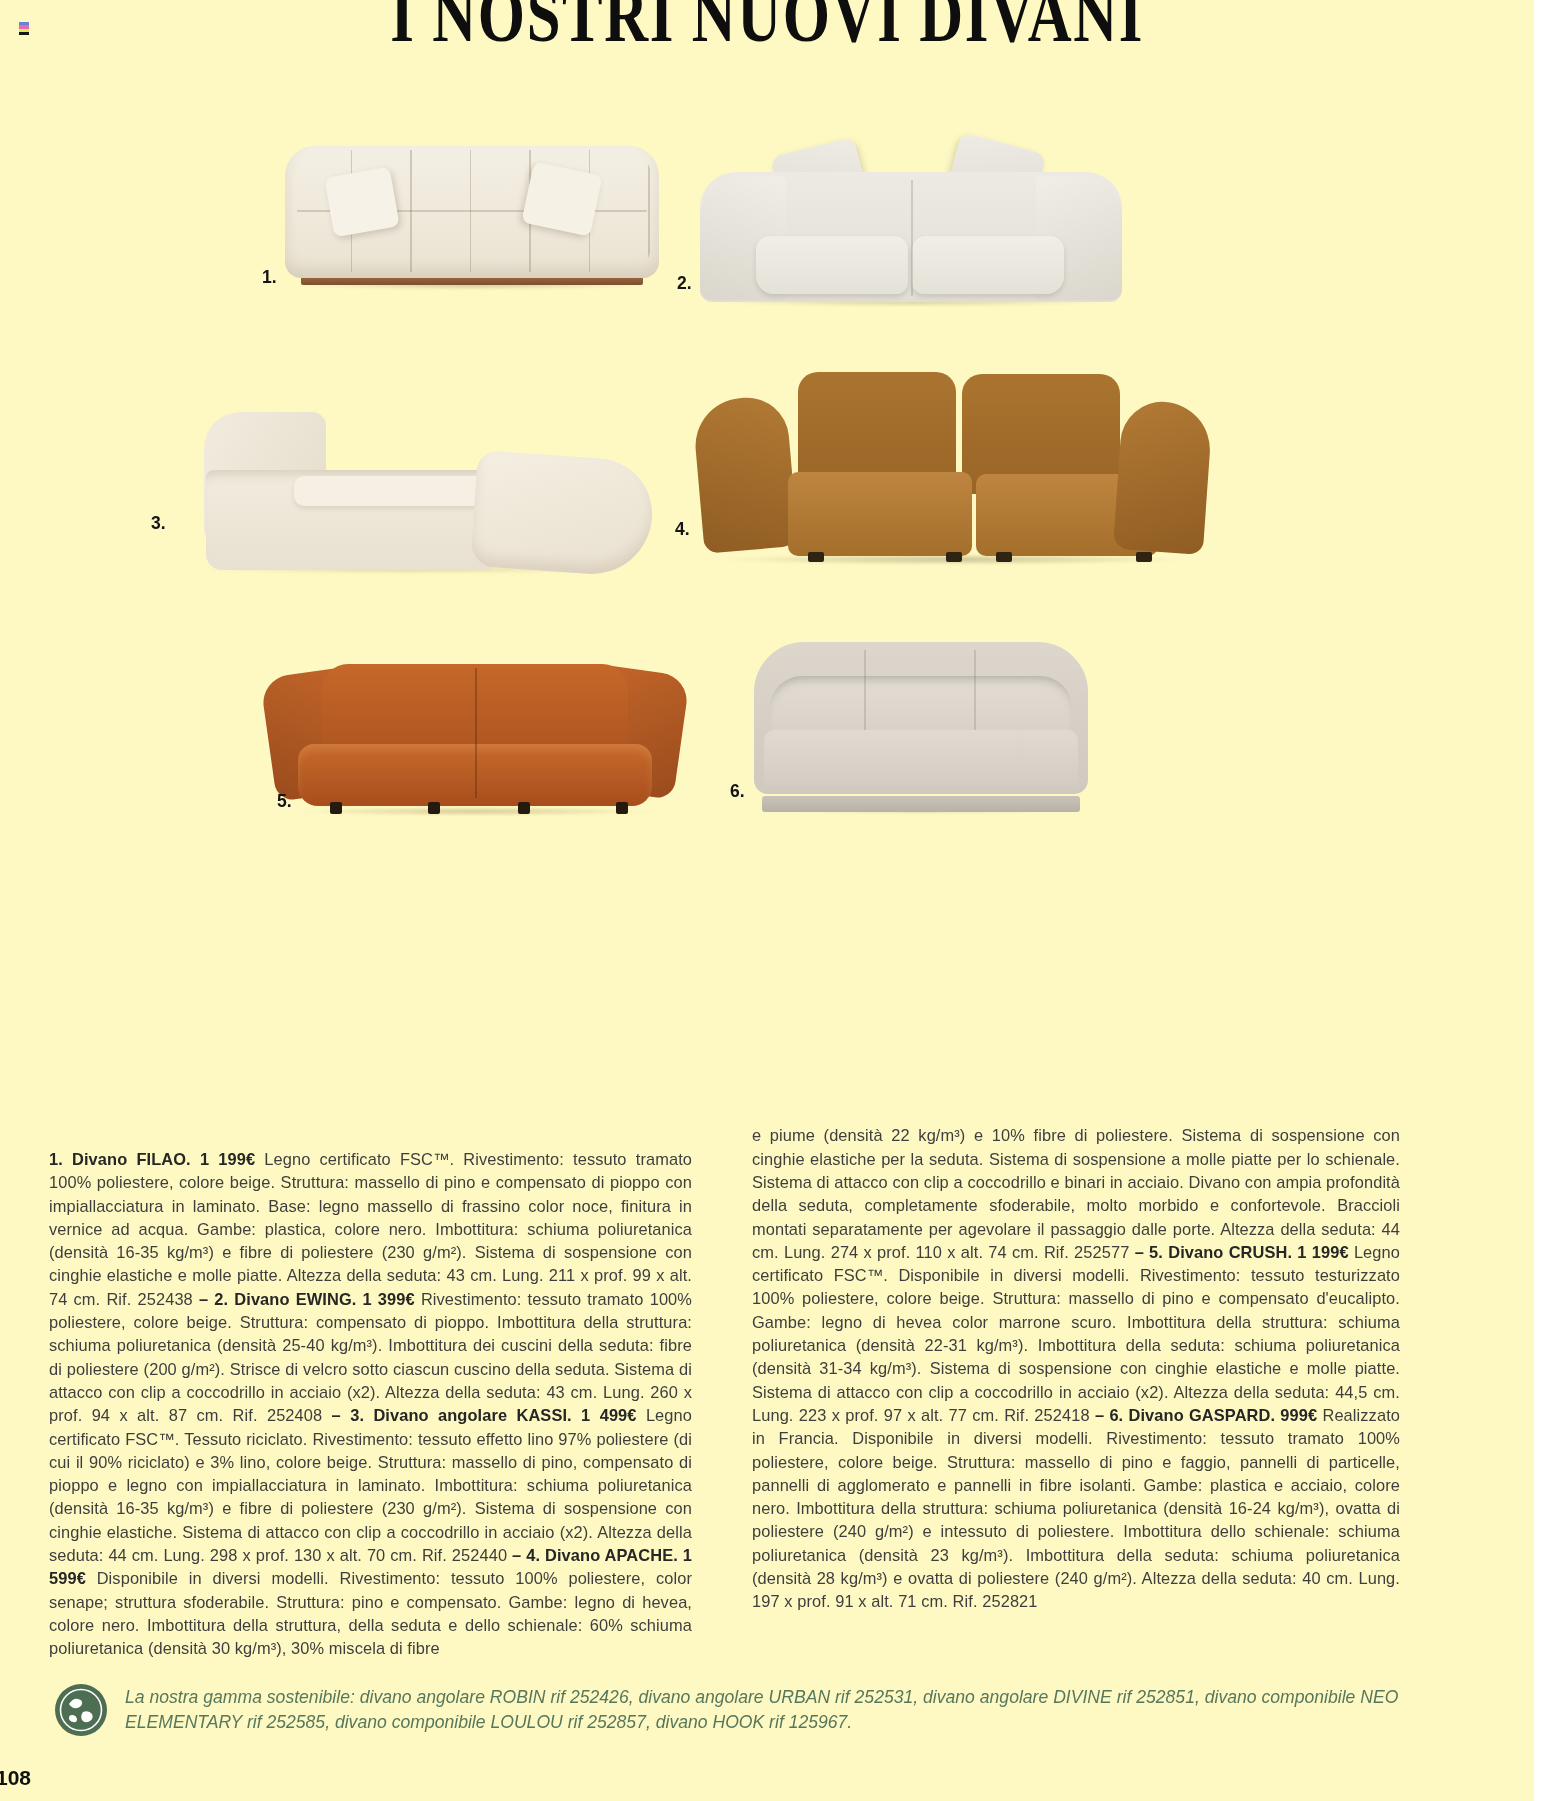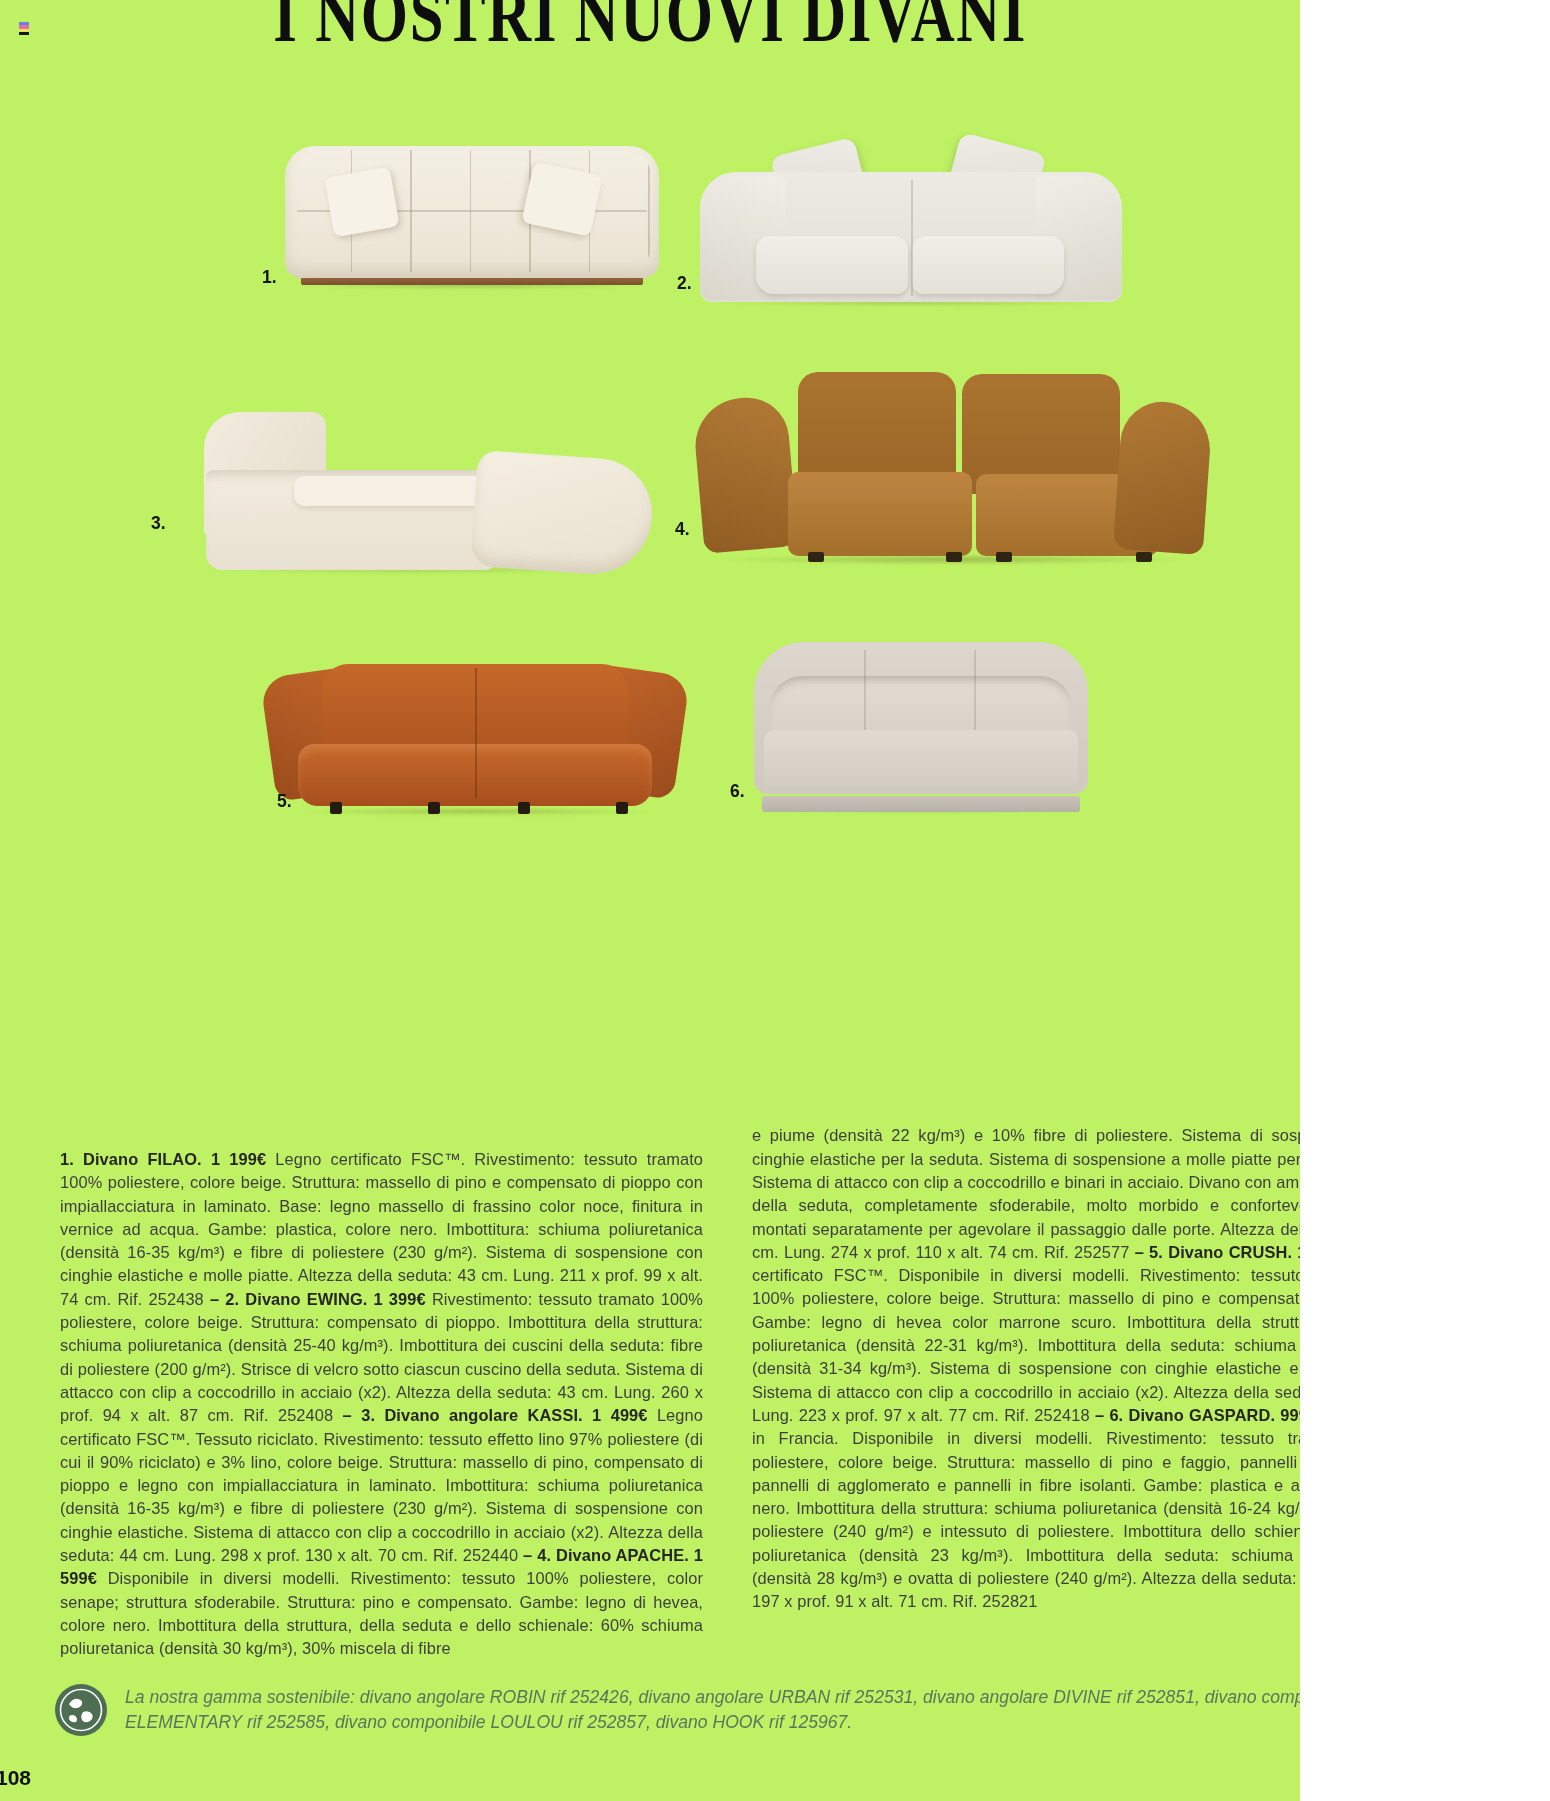--- a/index.html
+++ b/index.html
@@ -1,17 +1,17 @@
 <!DOCTYPE html>
 <html><head>
 <meta charset="utf-8">
 <style>
   html,body{margin:0;padding:0;background:#ffffff;}
   .page{
-    position:relative;width:1300px;height:1801px;background:#bef264;
+    position:relative;width:1534px;height:1801px;background:#fef9c3;
     overflow:hidden;font-family:"Liberation Sans",sans-serif;
   }
   
   .title-wrap{position:absolute;top:-31px;left:0;right:0;text-align:center;}
   .title-wrap h1{
     display:inline-block;margin:0;font-family:"Liberation Serif",serif;
     font-weight:700;font-size:76px;letter-spacing:2px;color:#0e0e0e;
     transform:scaleX(.80) scaleY(1.04);transform-origin:center top;white-space:nowrap;
   }
   
@@ -88,21 +88,21 @@
   .s6 .smA{left:33%;top:8px;height:80px;width:1.5px;background:rgba(110,105,95,.22);}
   .s6 .smB{left:66%;top:8px;height:80px;width:1.5px;background:rgba(110,105,95,.22);}
 
   
   .desc{
     position:absolute;top:1108px;width:643px;
     font-size:16.4px;line-height:23.3px;color:#3e3e3e;
     text-align:justify;letter-spacing:.1px;
   }
   .desc b{color:#262626;}
-  .desc-left{left:60px;margin-top:40px;}
+  .desc-left{left:49px;margin-top:40px;}
   .desc-right{left:752px;width:648px;}
 
   
   .sustain{position:absolute;left:55px;top:1684px;width:1450px;display:flex;align-items:center;gap:18px;}
   .sustain .globe{flex:0 0 52px;width:52px;height:52px;}
   .sustain p{
     margin:0;font-style:italic;font-size:17.6px;line-height:25px;
     color:#57775c;max-width:1360px;
   }
 

